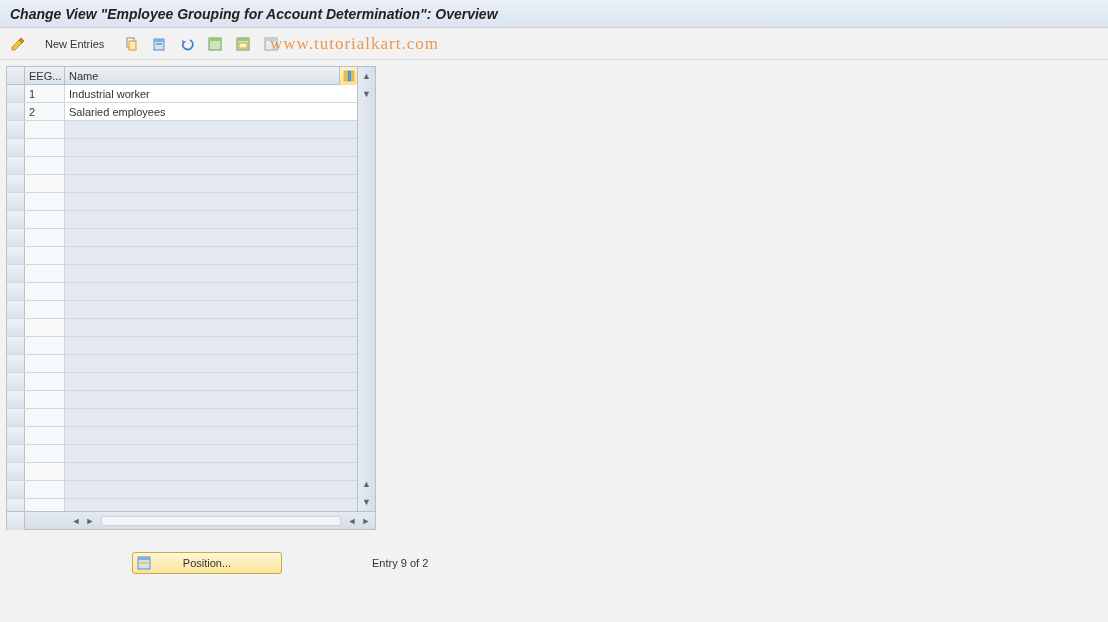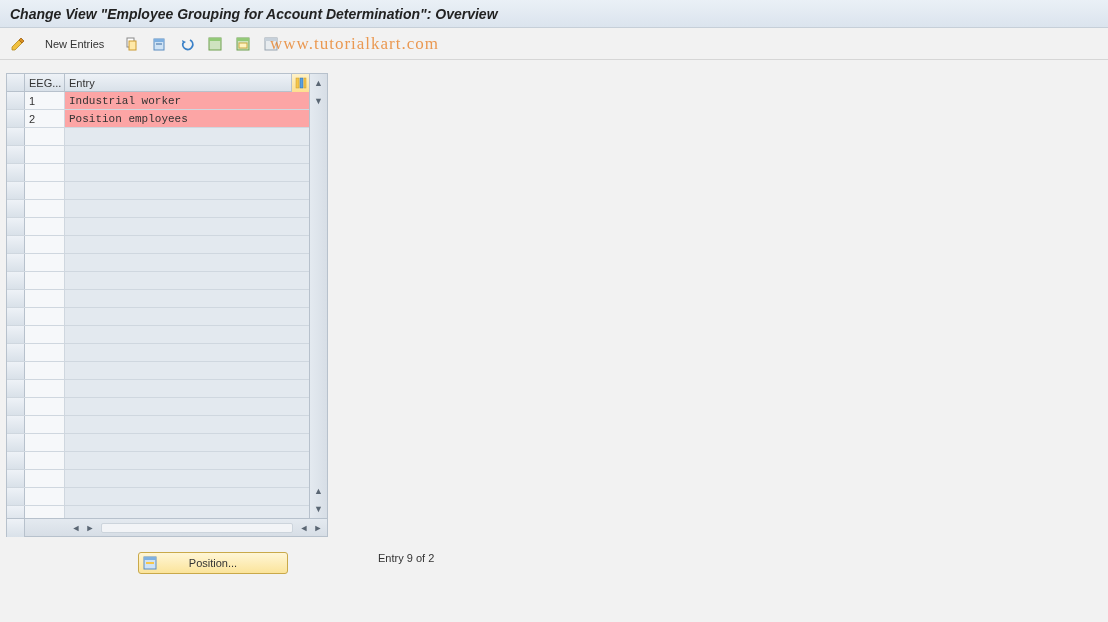--- a/index.html
+++ b/index.html
@@ -73,25 +73,24 @@
     font-family: Liberation Serif, serif;
     opacity: 0.75;
     pointer-events: none;
   }
 
   
   .content {
     padding: 6px;
   }
   .table-frame {
-    width: 322px;
+    width: 370px;
     border: 1px solid #b7c1cc;
     background: #e3e9ef;
     position: relative;
-    margin-top: 7px;
   }
   .table-inner {
     display: flex;
   }
   .grid-wrap {
     flex: 1;
   }
   .grid-header {
     display: flex;
     background: linear-gradient(#eef2f7, #d9e1e9);
@@ -143,22 +142,21 @@
     padding: 0;
     background: linear-gradient(#eef2f7, #d9e1e9);
     border-right: 1px solid #b7c1cc;
   }
   .cell.eeg {
     width: 40px;
     background: #f6f8fa;
   }
   .cell.name { flex: 1; border-right: none; }
   .cell.name.edit {
-    background: #fca5a5;
-    font-family: Liberation Mono, monospace;
+    background: #ffffff;
   }
 
   .vscroll {
     width: 18px;
     background: linear-gradient(to right, #e4eaf0, #d7dee6);
     border-left: 1px solid #b7c1cc;
     display: flex;
     flex-direction: column;
     align-items: center;
   }
@@ -191,26 +189,26 @@
   .hscroll .sbtn {
     width: 14px; height: 14px;
     display:flex; align-items:center; justify-content:center;
   }
 
   .arrow { font-size: 9px; color: #5a6673; }
 
   
   .footer-area {
     position: absolute;
-    left: 6px;
+    left: 0;
     right: 0;
     top: 552px;
     padding-left: 132px;
     display: flex;
-    align-items: flex-start;
+    align-items: center;
     gap: 90px;
   }
   .position-btn {
     width: 150px;
     height: 22px;
     background: linear-gradient(#fff6d6, #fbe49b);
     border: 1px solid #c9a94a;
     border-radius: 3px;
     display: inline-flex;
     align-items: center;
@@ -292,41 +290,41 @@
 
   <div class="content">
     <div class="table-frame">
       <div class="table-inner">
         <div class="grid-wrap">
 
           <div class="grid-header">
             <div class="hcell selector"></div>
             <div class="hcell eeg">EEG...</div>
             <div class="hcell name">
-              <span>Entry</span>
+              <span>Name</span>
               <div class="config-btn">
                 <svg width="12" height="12" viewBox="0 0 12 12">
                   <rect x="1" y="1" width="3" height="10" fill="#f6c64a" stroke="#c89a2a" stroke-width="0.5"></rect>
                   <rect x="5" y="1" width="3" height="10" fill="#5aa0e0" stroke="#2a6aa8" stroke-width="0.5"></rect>
                   <rect x="9" y="1" width="2" height="10" fill="#f6c64a" stroke="#c89a2a" stroke-width="0.5"></rect>
                 </svg>
               </div>
             </div>
           </div>
 
           <div class="grid-body" id="grid-body">
               <div class="row">
                 <div class="cell selector"></div>
                 <div class="cell eeg">1</div>
                 <div class="cell name edit">Industrial worker</div>
               </div>
               <div class="row">
                 <div class="cell selector"></div>
                 <div class="cell eeg">2</div>
-                <div class="cell name edit">Position employees</div>
+                <div class="cell name edit">Salaried employees</div>
               </div>
               <div class="row">
                 <div class="cell selector"></div>
                 <div class="cell eeg"></div>
                 <div class="cell name"></div>
               </div>
               <div class="row">
                 <div class="cell selector"></div>
                 <div class="cell eeg"></div>
                 <div class="cell name"></div>

